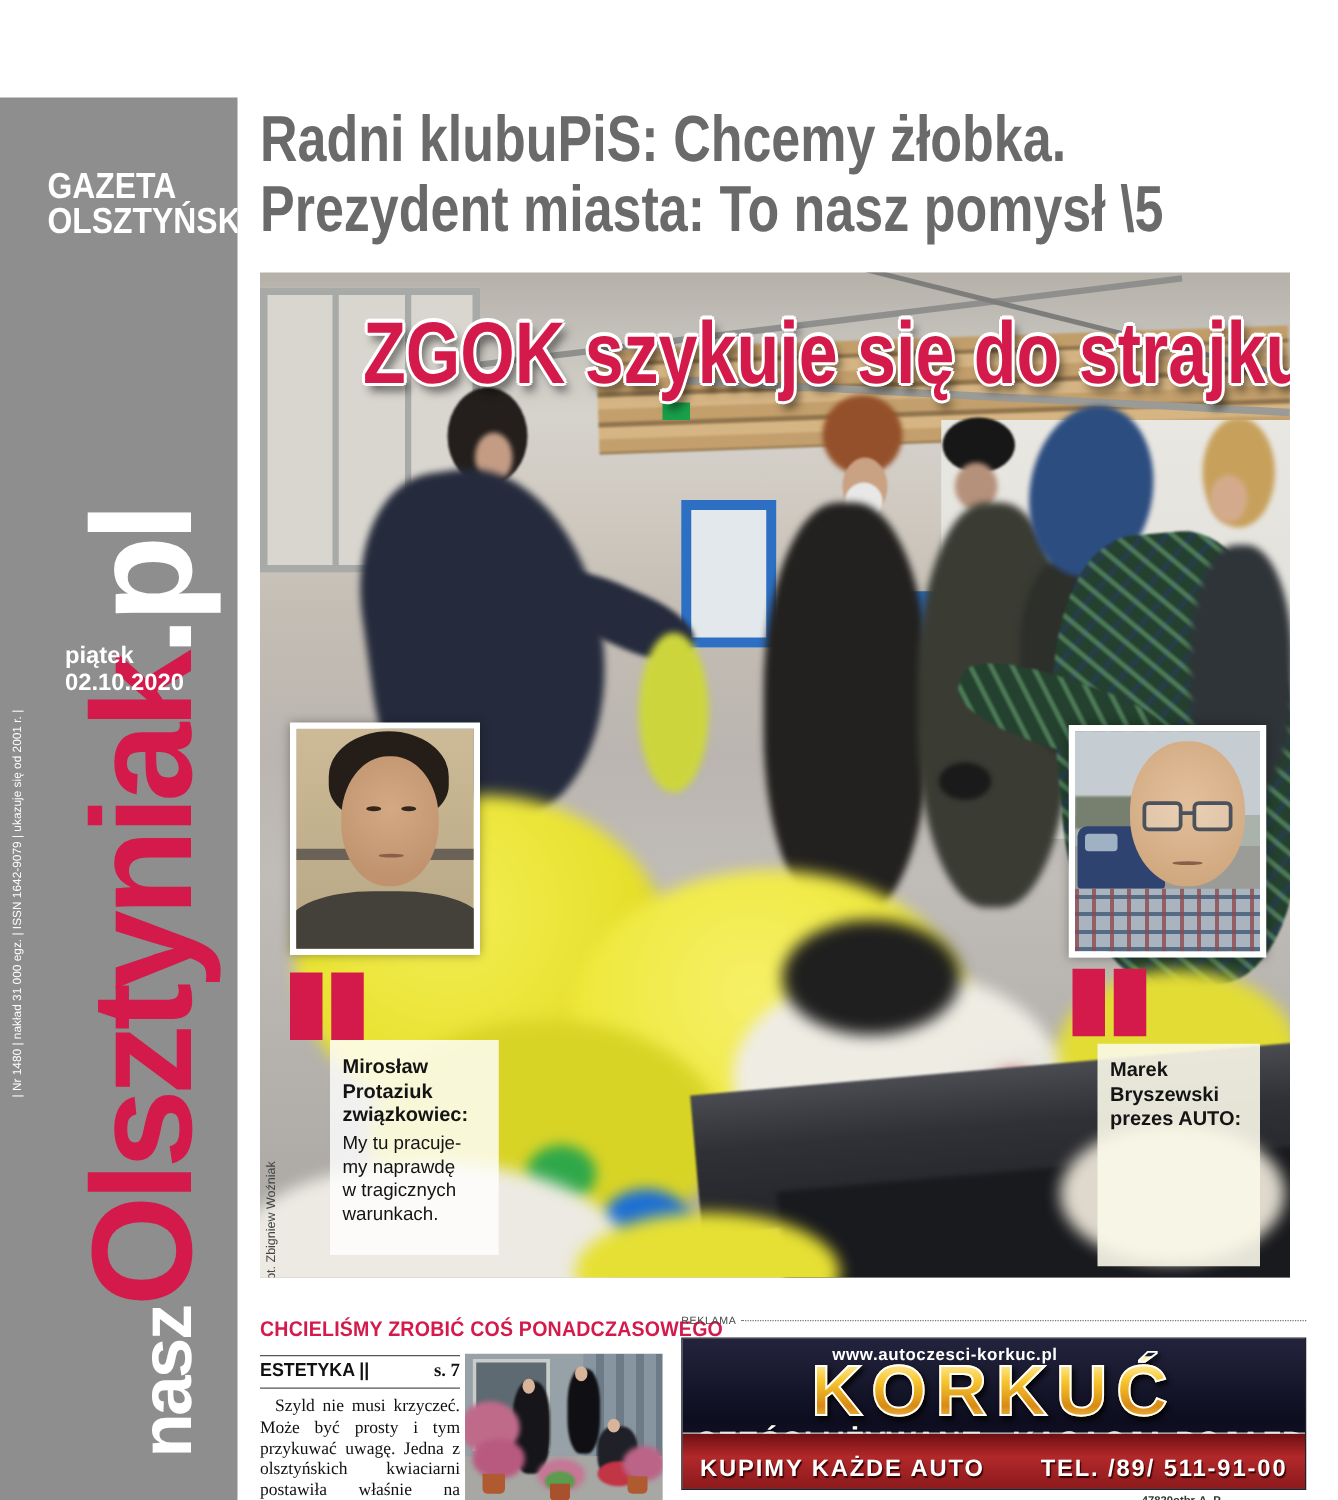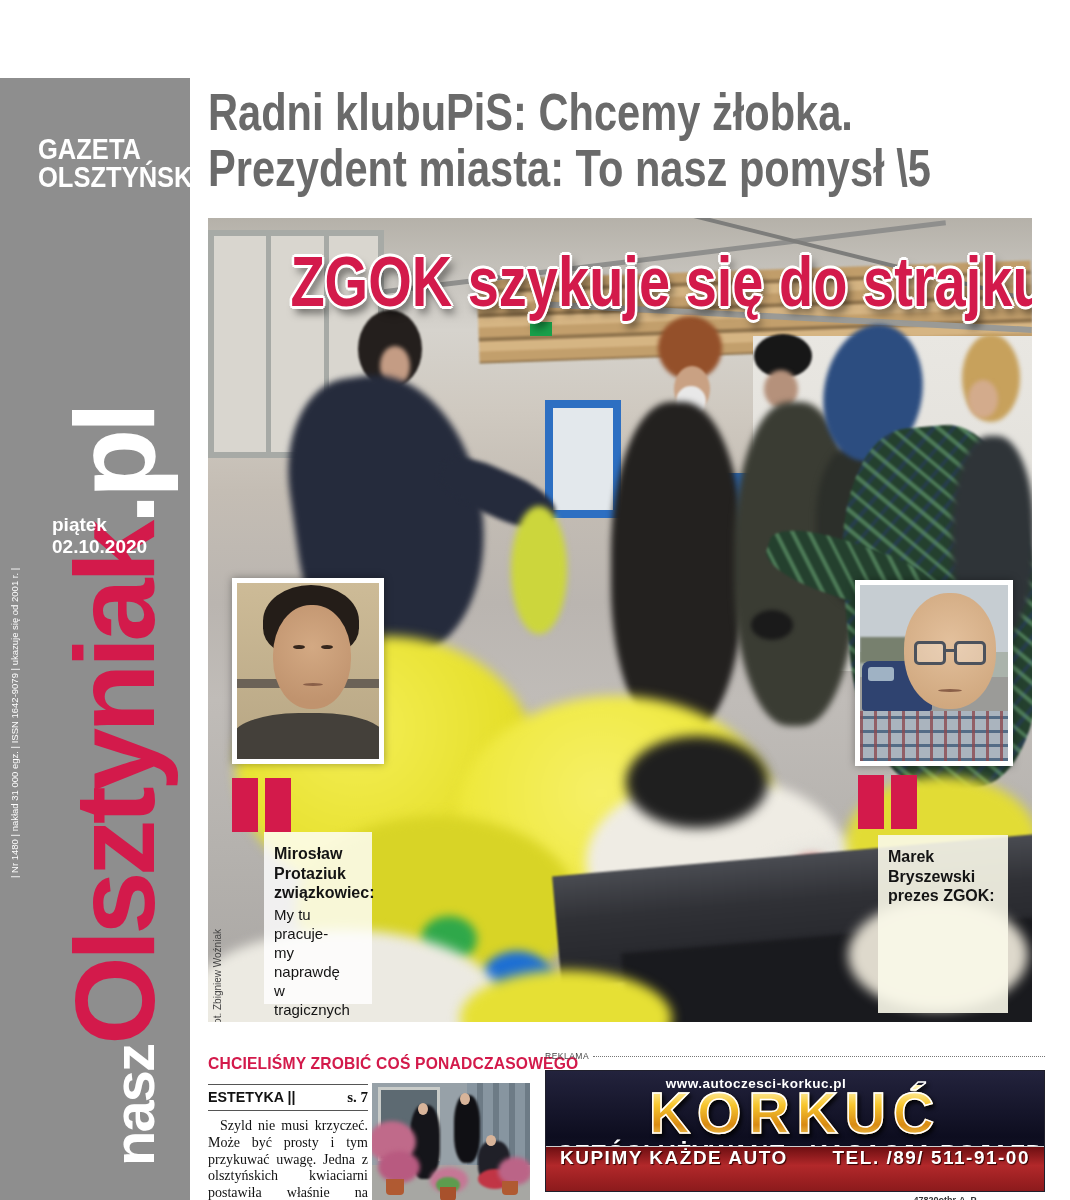--- a/index.html
+++ b/index.html
@@ -46,21 +46,21 @@
   .portrait-right{left:647px;top:362px;width:158px;height:186px;
       background:linear-gradient(180deg,#c6cdd2 0 38%,#aab3ab 38% 52%,#9b9b98 52% 100%);}
   .pp{position:absolute;}
 
   
   .quote-icon{position:absolute;z-index:22;display:flex;gap:7px;}
   .quote-icon div{width:26px;height:54px;background:#d31a4b;}
   .quote-box{position:absolute;z-index:22;padding:12px 10px;box-sizing:border-box;color:#141414;}
   .quote-box .q-name{font-weight:bold;font-size:16px;line-height:1.22;white-space:pre-line;}
   .quote-box .q-text{font-size:15px;line-height:1.28;white-space:pre-line;margin-top:2px;}
-  .qb-left{left:56px;top:614px;width:108px;height:172px;background:rgba(255,255,255,.82);}
+  .qb-left{left:56px;top:614px;width:135px;height:172px;background:rgba(255,255,255,.82);}
   .qb-right{left:670px;top:617px;width:130px;height:178px;background:rgba(250,248,233,.9);}
   .qi-left{left:24px;top:560px;}
   .qi-right{left:650px;top:557px;}
 
   
   .est-kicker{position:absolute;left:208px;top:1014px;color:#d31a4b;font-weight:bold;font-size:17px;
       transform:scaleX(.92);transform-origin:0 0;white-space:nowrap;letter-spacing:.2px;}
   .est-rule{position:absolute;left:208px;width:160px;border-top:1px solid #555;height:0;}
   .est-secrow{position:absolute;left:208px;top:1048px;width:160px;display:flex;
       justify-content:space-between;align-items:baseline;}
@@ -87,21 +87,21 @@
       background:linear-gradient(180deg,#fff2b0 5%,#f7c62e 35%,#d88a12 70%,#f9d96a 100%);
       -webkit-background-clip:text;background-clip:text;-webkit-text-fill-color:transparent;
       -webkit-text-stroke:1.5px #fff;
       filter:drop-shadow(2px 3px 2px rgba(0,0,0,.85));line-height:1;}
   .ad-line1{position:absolute;left:0;top:68px;width:100%;text-align:center;color:#fff;
       font-weight:bold;font-size:26px;letter-spacing:.5px;transform:scaleX(.96);
       text-shadow:1px 2px 2px #000;white-space:nowrap;}
   .ad-redband{position:absolute;left:0;bottom:0;width:100%;height:44px;
       background:linear-gradient(180deg,#6e0f12 0%,#b2282a 42%,#8c1a1c 100%);
       border-top:1px solid #cfcfcf;}
-  .ad-offer-row{display:flex;justify-content:space-between;padding:0 14px 0 14px;color:#fff;
+  .ad-offer-row{display:flex;justify-content:space-between;padding:18px 14px 0 14px;color:#fff;
       font-weight:bold;font-size:19px;letter-spacing:1.5px;text-shadow:1px 1px 1px #300;
       white-space:nowrap;}
   .ad-address{text-align:center;color:#fff;font-weight:bold;font-size:16px;letter-spacing:.5px;
       text-shadow:1px 1px 1px #300;margin-top:1px;}
   .ad-code{position:absolute;left:845px;top:1155px;width:200px;text-align:center;font-size:9px;color:#333;font-weight:bold;}
 </style>
 </head>
 <body>
 
 <div id="page">
@@ -221,21 +221,21 @@
 w tragicznych
 warunkach.</div>
     </div>
     <div class="quote-icon qi-right">
         <div></div>
         <div></div>
       </div>
     <div class="quote-box qb-right">
       <div class="q-name">Marek
 Bryszewski
-prezes ZGOK:</div>
+prezes AUTO:</div>
     </div>
   </div>
 
   <div class="est-kicker">CHCIELIŚMY ZROBIĆ COŚ PONADCZASOWEGO</div>
   <div class="est-rule" style="top:1044px;"></div>
   <div class="est-secrow">
     <span class="est-section">ESTETYKA ||</span>
     <span class="est-page">s. 7</span>
   </div>
   <div class="est-rule" style="top:1070px;"></div>

